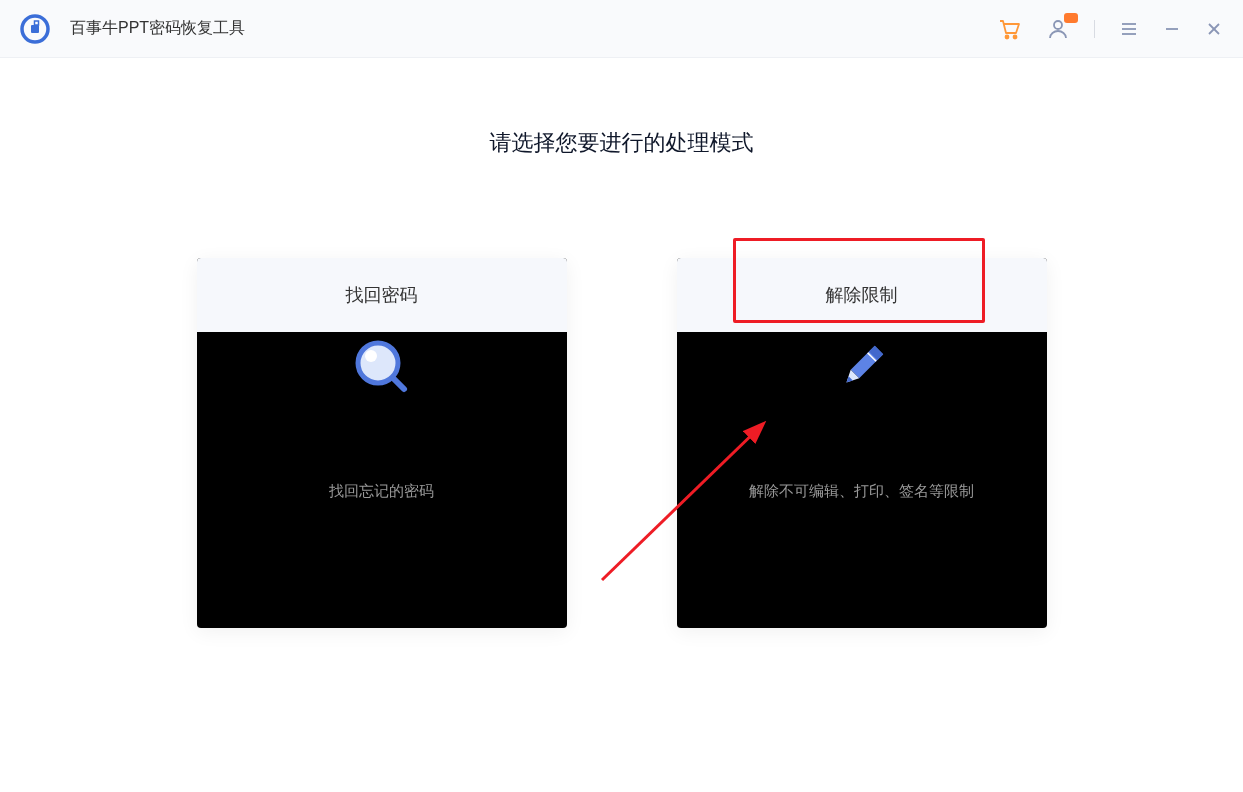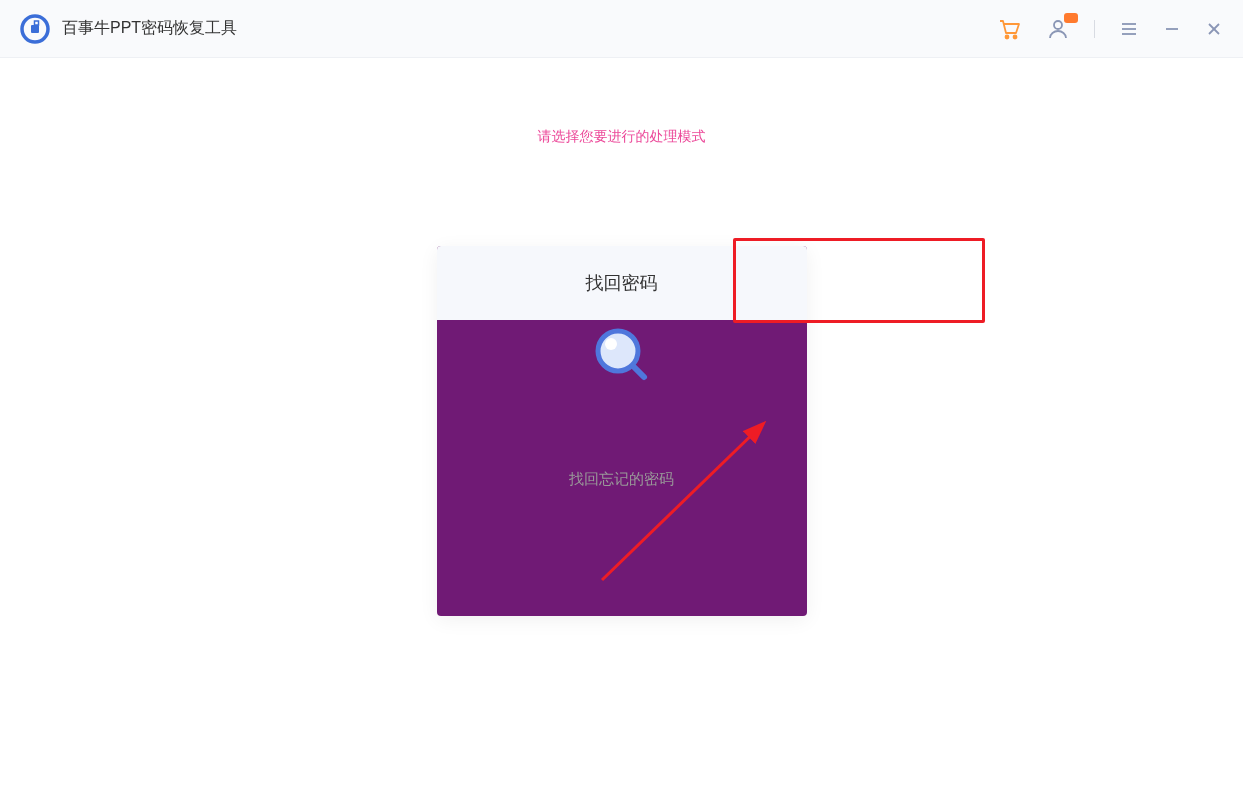--- a/index.html
+++ b/index.html
@@ -20,21 +20,21 @@
       background: #f9fafc;
       display: flex;
       align-items: center;
       justify-content: space-between;
       padding: 0 20px;
       border-bottom: 1px solid #eef0f4;
     }
     .titlebar-left {
       display: flex;
       align-items: center;
-      gap: 12px;
+      gap: 20px;
     }
     .app-logo {
       width: 30px;
       height: 30px;
       display: flex;
       align-items: center;
       justify-content: center;
     }
     .app-title {
       font-size: 16px;
@@ -58,33 +58,33 @@
       height: 18px;
       background: #d8dbe2;
     }
     .main-content {
       padding-top: 70px;
       display: flex;
       flex-direction: column;
       align-items: center;
     }
     .main-heading {
-      font-size: 14px;
-      color: #ec4899;
+      font-size: 22px;
+      color: #0f172a;
       font-weight: 400;
       margin-bottom: 100px;
     }
     .cards-container {
       display: flex;
       gap: 110px;
     }
     .mode-card {
       width: 370px;
       height: 370px;
-      background: #701a75;
+      background: #000000;
       box-shadow: 0 4px 20px rgba(0,0,0,0.06);
       border-radius: 4px;
       cursor: pointer;
       display: flex;
       flex-direction: column;
       position: relative;
     }
     .card-header {
       height: 74px;
       background: #f6f8fc;
@@ -197,20 +197,37 @@
           <svg width="64" height="64" viewBox="0 0 64 64">
             <circle cx="28" cy="28" r="20" fill="#dde7fb" stroke="#4f77dc" stroke-width="5"></circle>
             <circle cx="21" cy="21" r="6" fill="#ffffff"></circle>
             <line x1="43" y1="43" x2="54" y2="54" stroke="#4f77dc" stroke-width="6" stroke-linecap="round"></line>
           </svg>
         </div>
         <div class="card-desc">找回忘记的密码</div>
       </div>
     </div>
 
+    <div class="mode-card">
+      <div class="card-header">解除限制</div>
+      <div class="card-body">
+        <div class="card-icon">
+          <svg width="64" height="64" viewBox="0 0 64 64">
+            <g transform="rotate(45 32 32)">
+              <rect x="26" y="8" width="12" height="34" fill="#5d83e5"></rect>
+              <rect x="26" y="8" width="12" height="8" fill="#4268cc"></rect>
+              <polygon points="26,42 38,42 32,54" fill="#dde7fb"></polygon>
+              <polygon points="29,48 35,48 32,54" fill="#4268cc"></polygon>
+              <line x1="26" y1="18" x2="38" y2="18" stroke="#fff" stroke-width="1.5"></line>
+            </g>
+          </svg>
+        </div>
+        <div class="card-desc">解除不可编辑、打印、签名等限制</div>
+      </div>
+    </div>
 
   </div>
 </div>
 
 <div class="highlight-box" style="left: 733px; top: 238px; width: 252px; height: 85px;"></div>
 
 <svg class="arrow-annotation" style="left: 582px; top: 410px; width: 200px; height: 180px;" viewBox="0 0 200 180">
   <defs>
     <marker id="arrowhead" markerWidth="8" markerHeight="8" refX="6" refY="3" orient="auto">
       <polygon points="0 0, 8 3, 0 6" fill="#ee1c25"></polygon>

